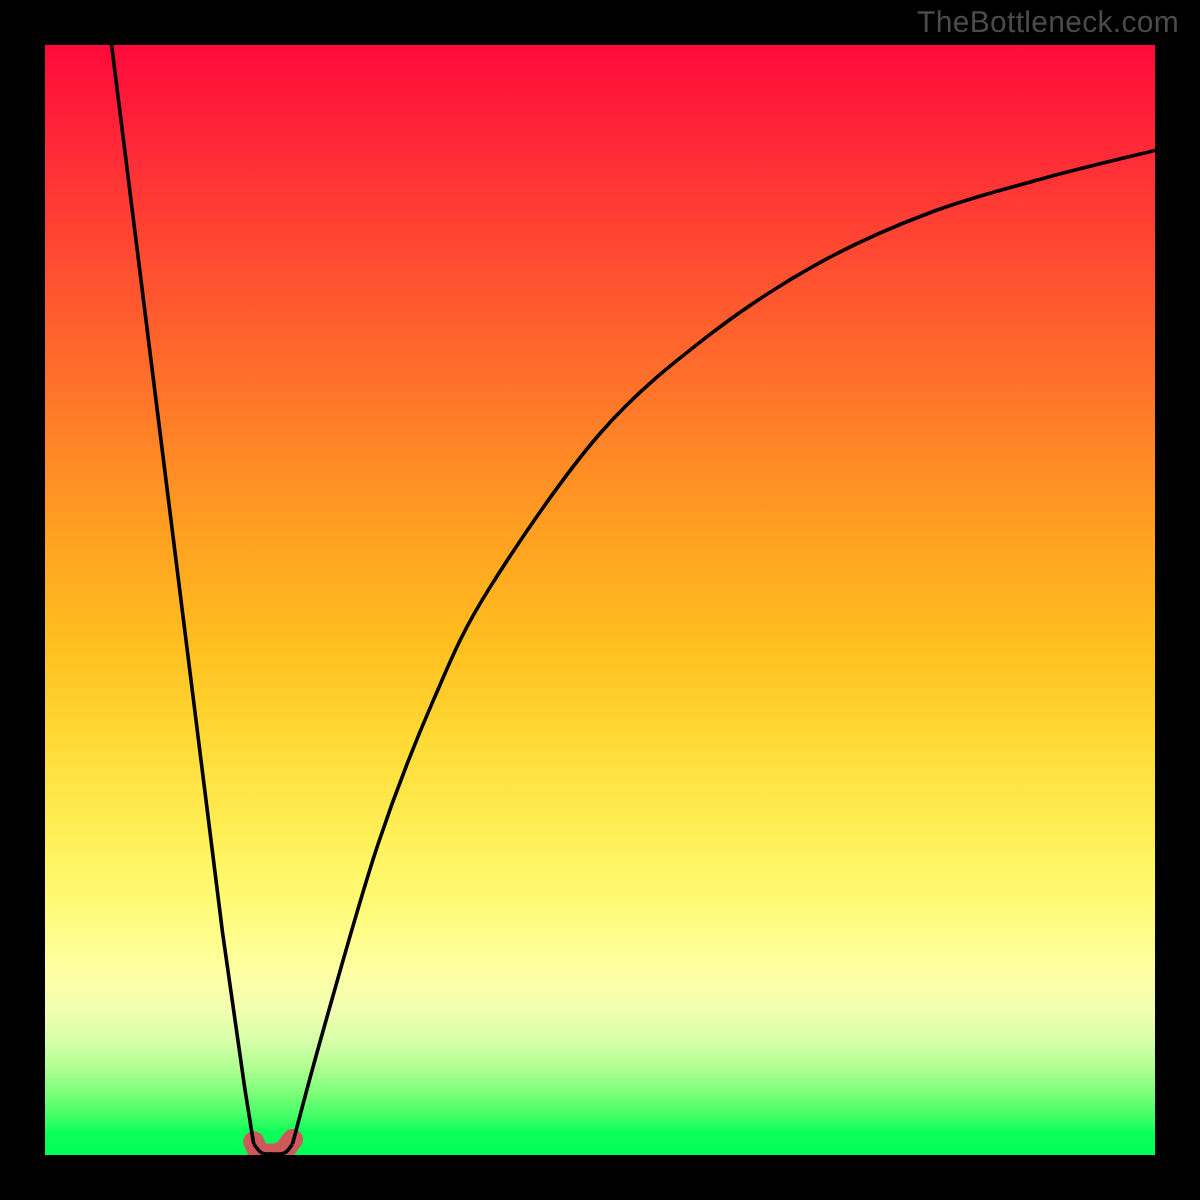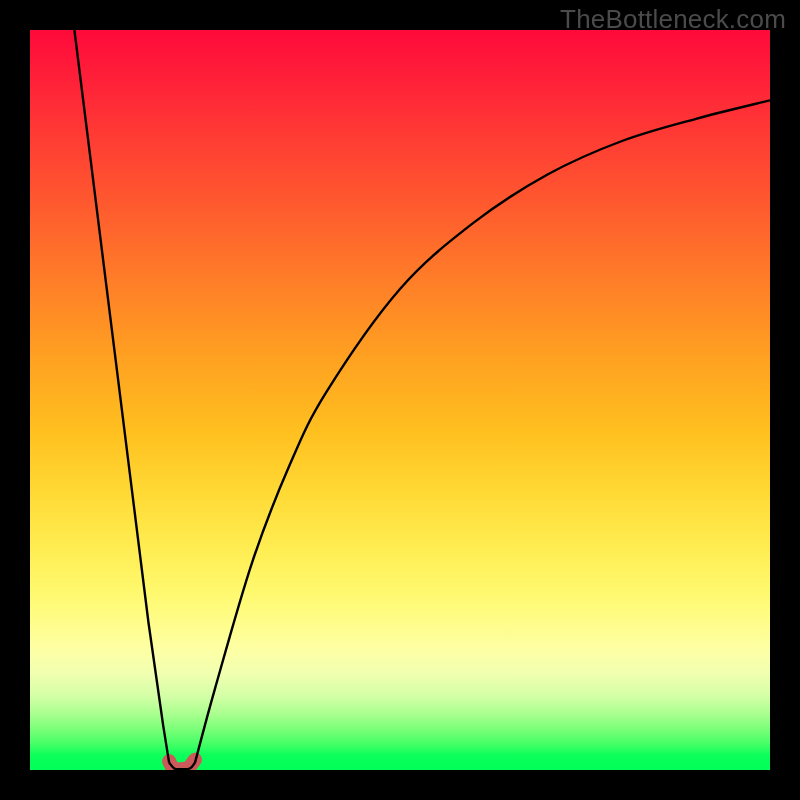--- a/index.html
+++ b/index.html
@@ -48,21 +48,21 @@
       #44ff66 96.5%,
       #0cff5a 98%,
       #00ff58 100%
     );
   }
   .watermark {
     position: absolute;
     top: 4px;
     right: 14px;
     color: #4b4b4b;
-    font-size: 26px;
+    font-size: 20px;
     font-weight: 500;
     letter-spacing: 0.2px;
   }
   svg.curve {
     position: absolute;
     inset: 0;
   }
 </style>
 </head>
 <body>

